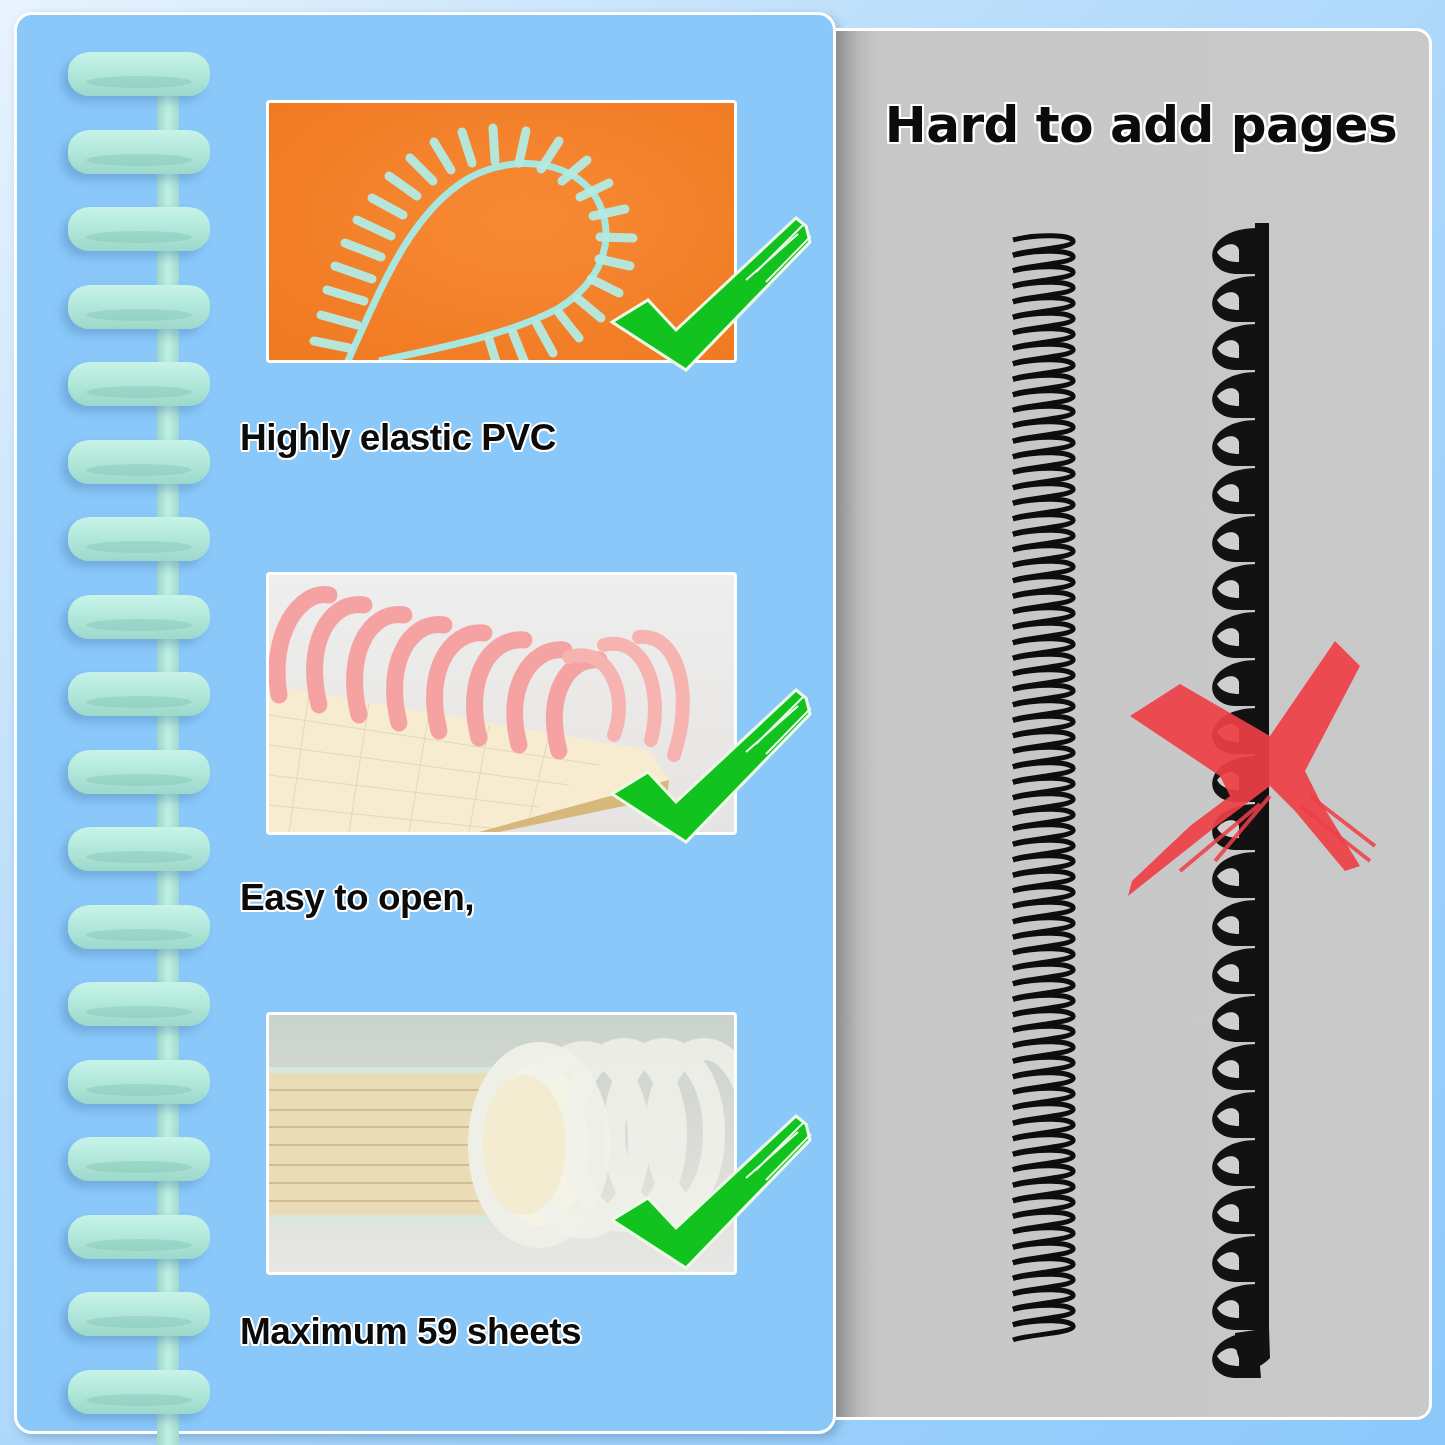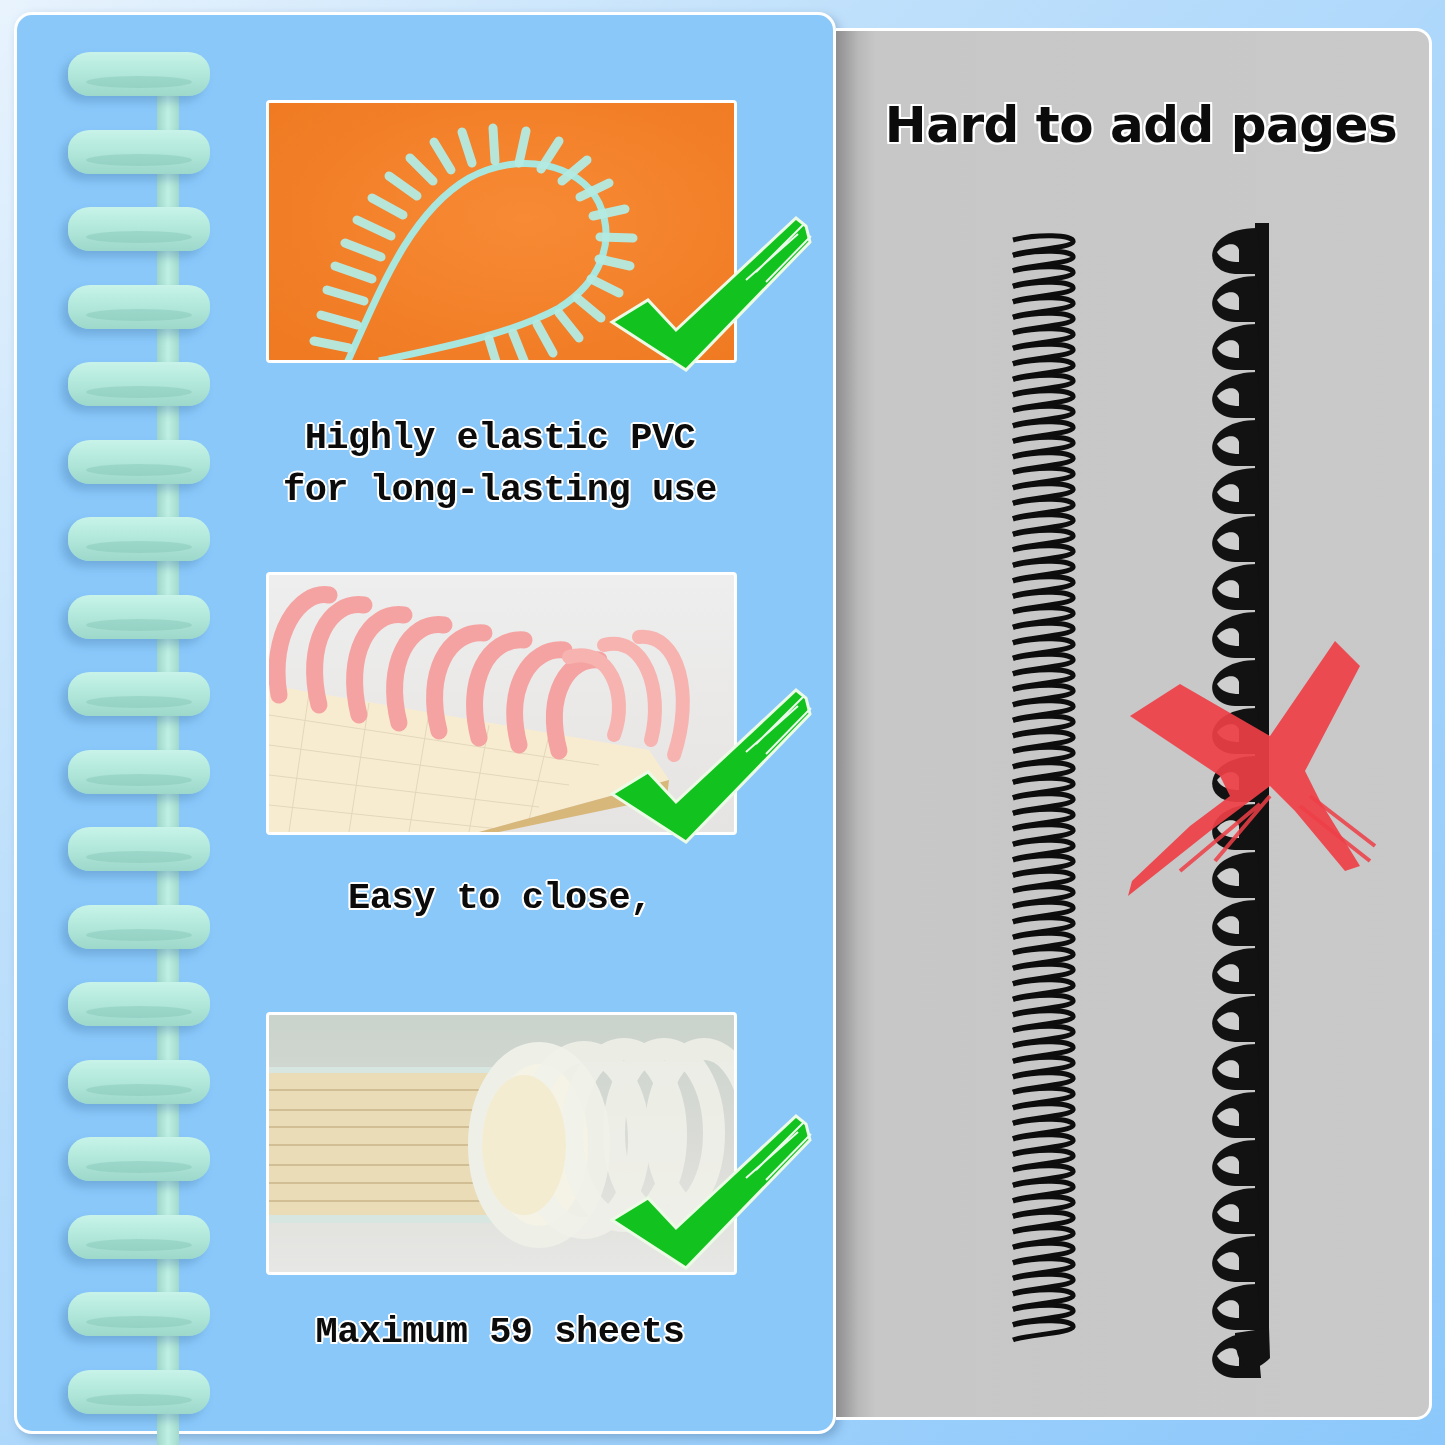--- a/index.html
+++ b/index.html
@@ -34,22 +34,22 @@
     border-radius: 50%; background: rgba(120,190,175,0.35);
   }
   .photo {
     position: absolute; left: 266px; width: 471px; height: 263px;
     border: 3px solid #ffffff; border-radius: 4px; overflow: hidden;
   }
   .photo-1 { top: 100px; background: #f5832c; }
   .photo-2 { top: 572px; background: linear-gradient(180deg, #eeeeee 0%, #e6e4e2 100%); }
   .photo-3 { top: 1012px; background: linear-gradient(180deg, #c9d3cb 0%, #dcdcd8 55%, #e7e7e5 100%); }
   .caption {
-    position: absolute; left: 250px; width: 500px; text-align: center;
-    font-family: Liberation Mono, monospace; font-weight: bold; font-size: 37px; line-height: 52px;
+    position: absolute; left: 240px; width: 500px; 
+    font-family: Liberation Sans, sans-serif; font-weight: bold; font-size: 37px; line-height: 52px;
     color: #0b0b0b; letter-spacing: -0.5px;
     text-shadow: 2px 0 0 #fff, -2px 0 0 #fff, 0 2px 0 #fff, 0 -2px 0 #fff,
                  1.5px 1.5px 0 #fff, -1.5px -1.5px 0 #fff, 1.5px -1.5px 0 #fff, -1.5px 1.5px 0 #fff;
   }
   .cap-1 { top: 412px; }
   .cap-2 { top: 872px; }
   .cap-3 { top: 1306px; }
   .check { position: absolute; width: 210px; height: 160px; }
   .right-title {
     position: absolute; left: 836px; top: 96px; width: 610px; text-align: center;
@@ -181,24 +181,23 @@
       <ellipse cx="355" cy="120" rx="52" ry="86"></ellipse>
       <ellipse cx="395" cy="118" rx="50" ry="84"></ellipse>
       <ellipse cx="435" cy="116" rx="48" ry="82"></ellipse>
     </g>
     <ellipse cx="255" cy="130" rx="42" ry="70" fill="#f4ecd0"></ellipse>
   </svg>
 </div>
 
 <div class="caption cap-1">
   <div>Highly elastic PVC</div>
-  <div>for long-lasting use</div>
 </div>
 <div class="caption cap-2">
-  <div>Easy to close,</div>
+  <div>Easy to open,</div>
 </div>
 <div class="caption cap-3">
   <div>Maximum 59 sheets</div>
 </div>
 
 <div class="check" style="left:606px; top:212px;">
   <svg width="210" height="160" viewBox="0 0 210 160">
     <path d="M6 110 L42 88 L70 118 L190 6 L200 14 L204 30 L80 158 Z" fill="#12c21e" stroke="#ecfbe6" stroke-width="3"></path>
     <path d="M150 60 L198 12 M160 70 L205 24 M140 68 L192 22" stroke="#e9fbe9" stroke-width="2"></path>
   </svg>

